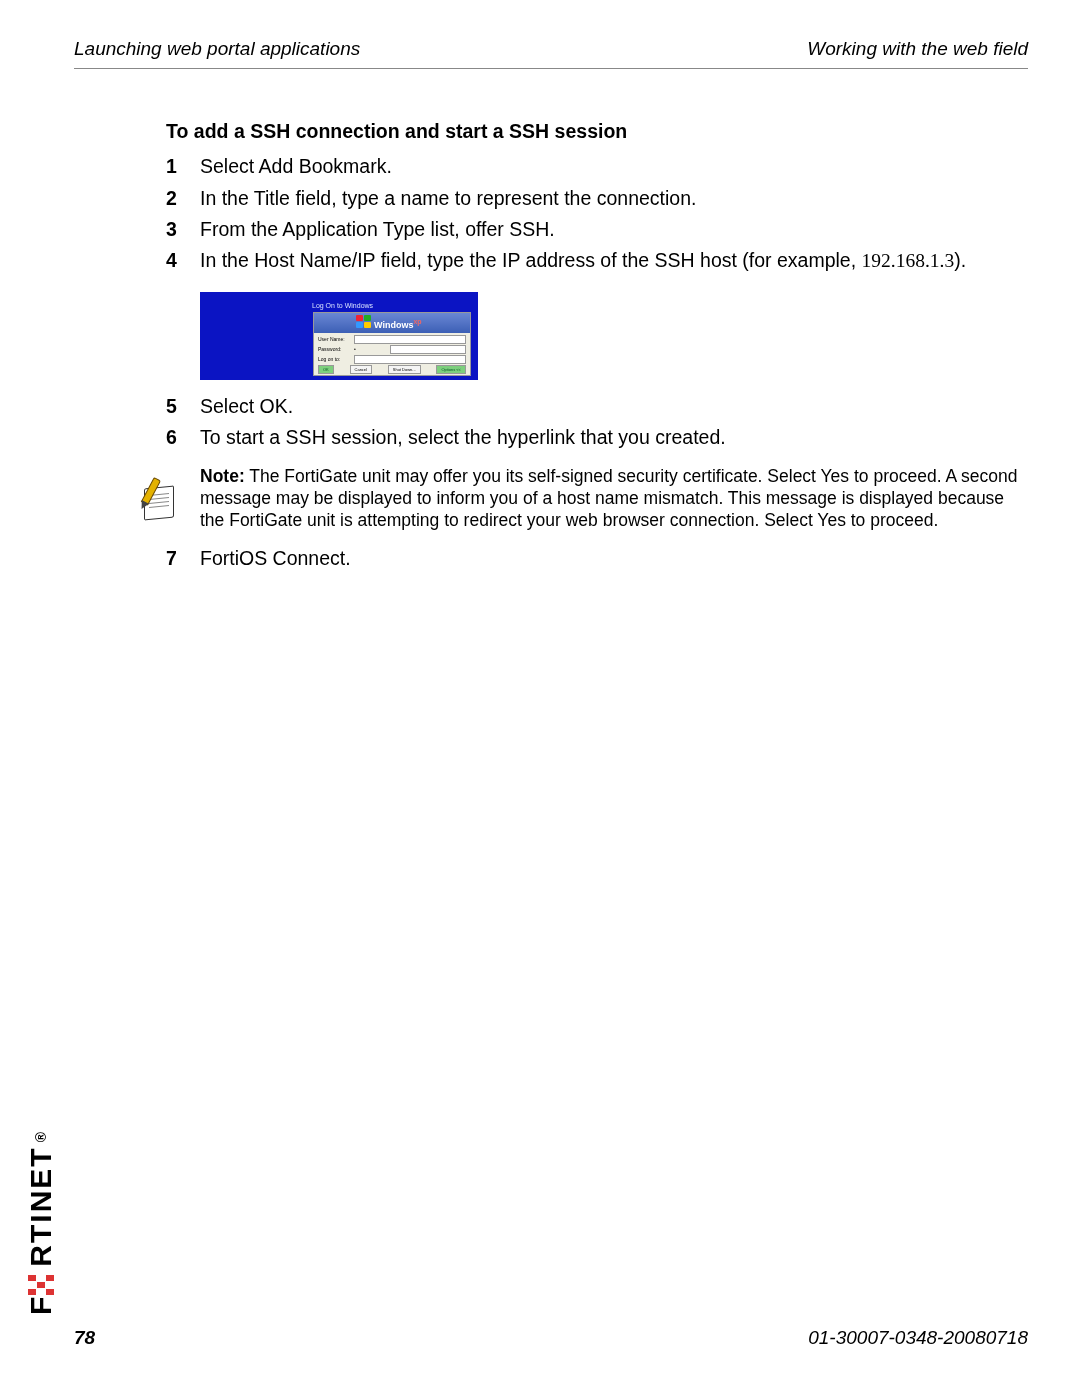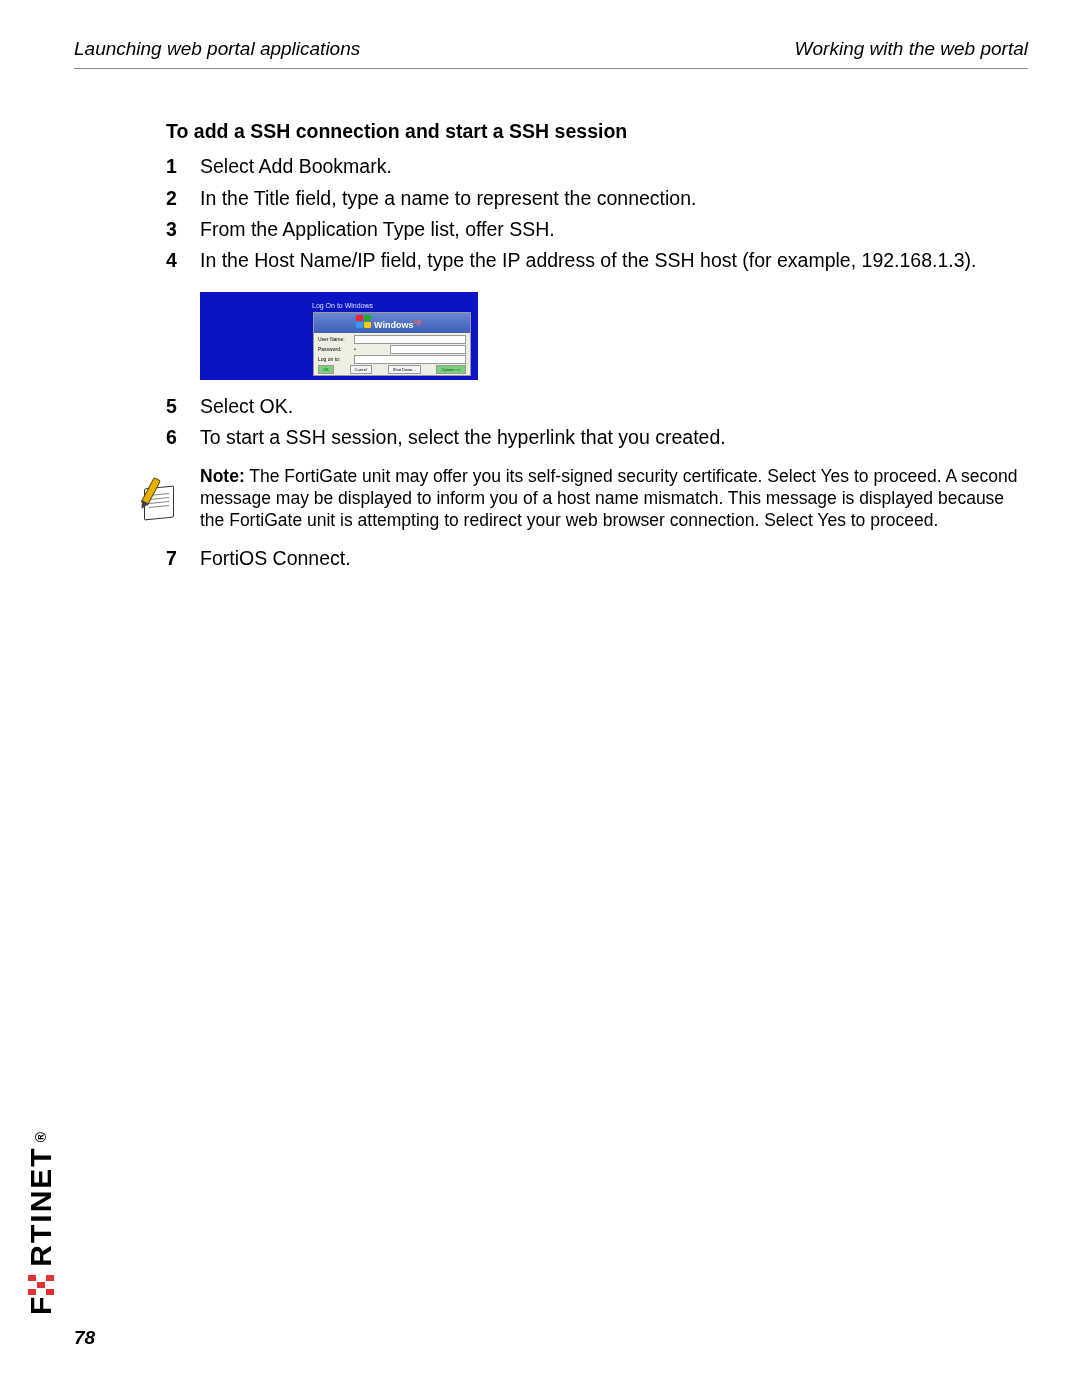--- a/index.html
+++ b/index.html
@@ -45,21 +45,21 @@
   .step-row {
     display: flex;
     margin-bottom: 6px;
   }
   .step-num {
     width: 34px;
     flex: 0 0 34px;
     font-weight: bold;
   }
   .step-text { flex: 1; }
-  .mono { font-family: Liberation Sans, sans-serif; }
+  .mono { font-family: Liberation Serif, serif; }
 
   
   .img-wrap {
     margin: 18px 0 14px 34px;
   }
   .portal {
     width: 276px;
     height: 86px;
     background: #0b14c3;
     border: 1px solid #0b14c3;
@@ -198,21 +198,21 @@
   .footer-left { font-style: italic; font-weight: bold; }
   .footer-right { text-align:right; font-style: italic; }
 </style>
 </head>
 <body>
 
 <div class="page">
 
   <div class="top-header">
     <span>Launching web portal applications</span>
-    <span>Working with the web portal</span>
+    <span>Working with the web field</span>
   </div>
   <hr class="top-rule">
 
   <div class="content">
     <div class="section-title">To add a SSH connection and start a SSH session</div>
 
     <div id="steps-a">
         <div class="step-row">
           <div class="step-num">1</div>
           <div class="step-text">Select Add Bookmark.</div>
@@ -321,16 +321,17 @@
         <div class="off"></div>
         <div></div>
     </span>
     <span>RTINET</span>
     <sub>®</sub>
   </div>
 
   <div class="footer">
     <div class="footer-left">78</div>
     <div class="footer-right">
+      <div>01-30007-0348-20080718</div>
     </div>
   </div>
 
 </div>
 
 </body></html>

